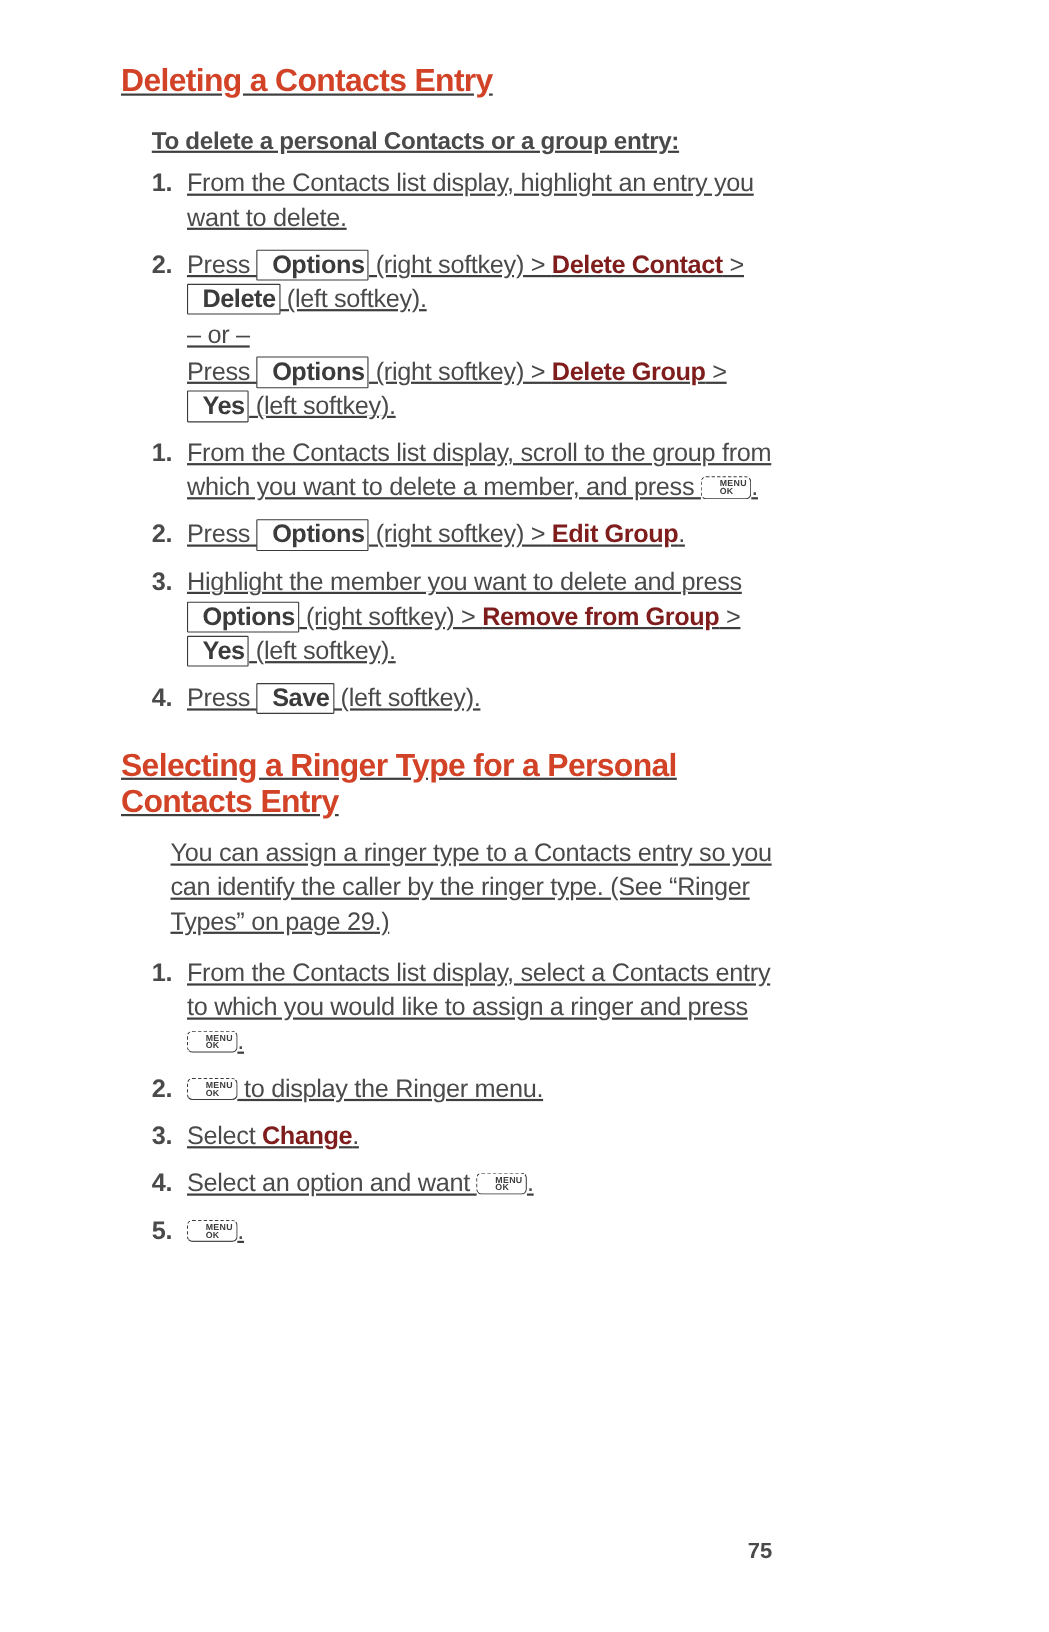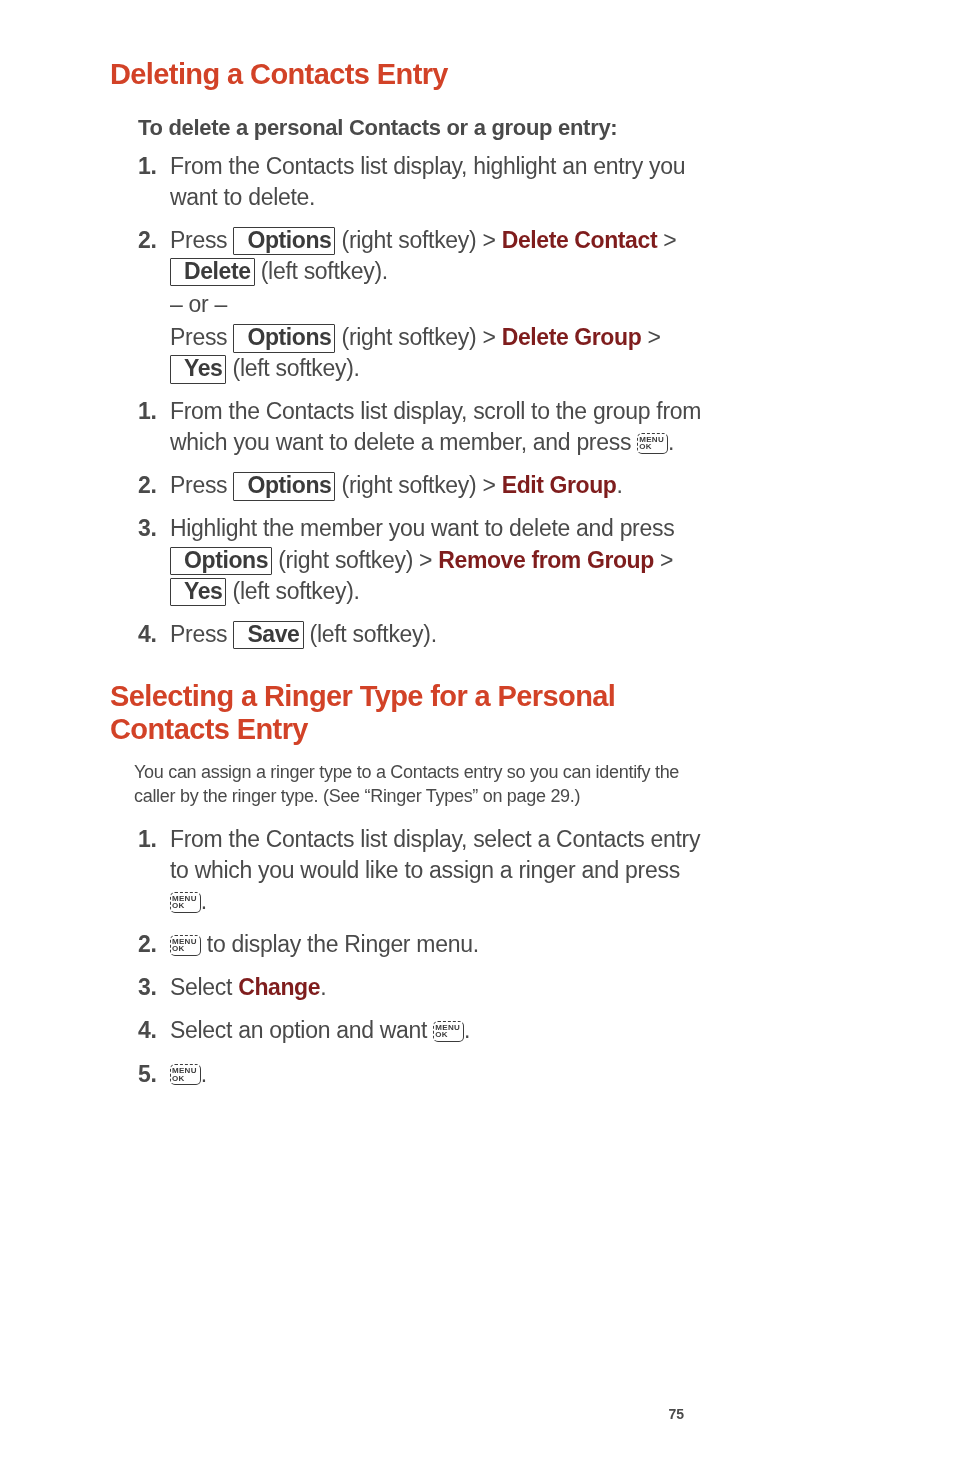--- a/index.html
+++ b/index.html
@@ -31,23 +31,23 @@
   .subheading {
     font-weight: bold;
     font-size: 22px;
     color: #4a4a4a;
     margin-left: 28px;
     margin-bottom: 10px;
     margin-top: 24px;
     letter-spacing: -0.3px;
   }
   .body-text {
-    font-size: 18px;
+    font-size: 23px;
     color: #4a4a4a;
-    margin-left: 24px;
+    margin-left: 45px;
     margin-bottom: 16px;
     line-height: 1.35;
     letter-spacing: -0.3px;
   }
   ol.steps {
     list-style: none;
     padding: 0;
     margin: 0 0 0 28px;
   }
   ol.steps > li {
@@ -85,47 +85,48 @@
     display: inline-block;
     line-height: 1.1;
   }
   .menuok {
     display: inline-block;
     border: 1.5px solid #3b3b3b;
     border-radius: 5px;
     font-size: 8px;
     font-weight: bold;
     line-height: 0.9;
-    padding: 2px 3px 2px 1px;
+    padding: 2px 3px 2px 16px;
     vertical-align: 1px;
     border-style: dashed solid solid dashed;
     color: #3b3b3b;
     text-align: left;
   }
   .menuok .l1, .menuok .l2 {
     display: block;
     letter-spacing: 0.3px;
   }
   .or-line {
     margin-top: 2px;
     margin-bottom: 2px;
   }
   .page-number {
     position: absolute;
-    right: 128px;
+    right: 110px;
     bottom: 62px;
     font-weight: bold;
     color: #4a4a4a;
-    font-size: 14px;
+    font-size: 20px;
     text-align: right;
   }
   .page-wrap {
     position: relative;
     width: 812px;
     height: 1484px;
+    text-decoration: underline;
   }
 </style>
 </head>
 <body>
 
 <div class="page-wrap">
 <div class="page">
 
   <div class="heading">Deleting a Contacts Entry</div>
 

